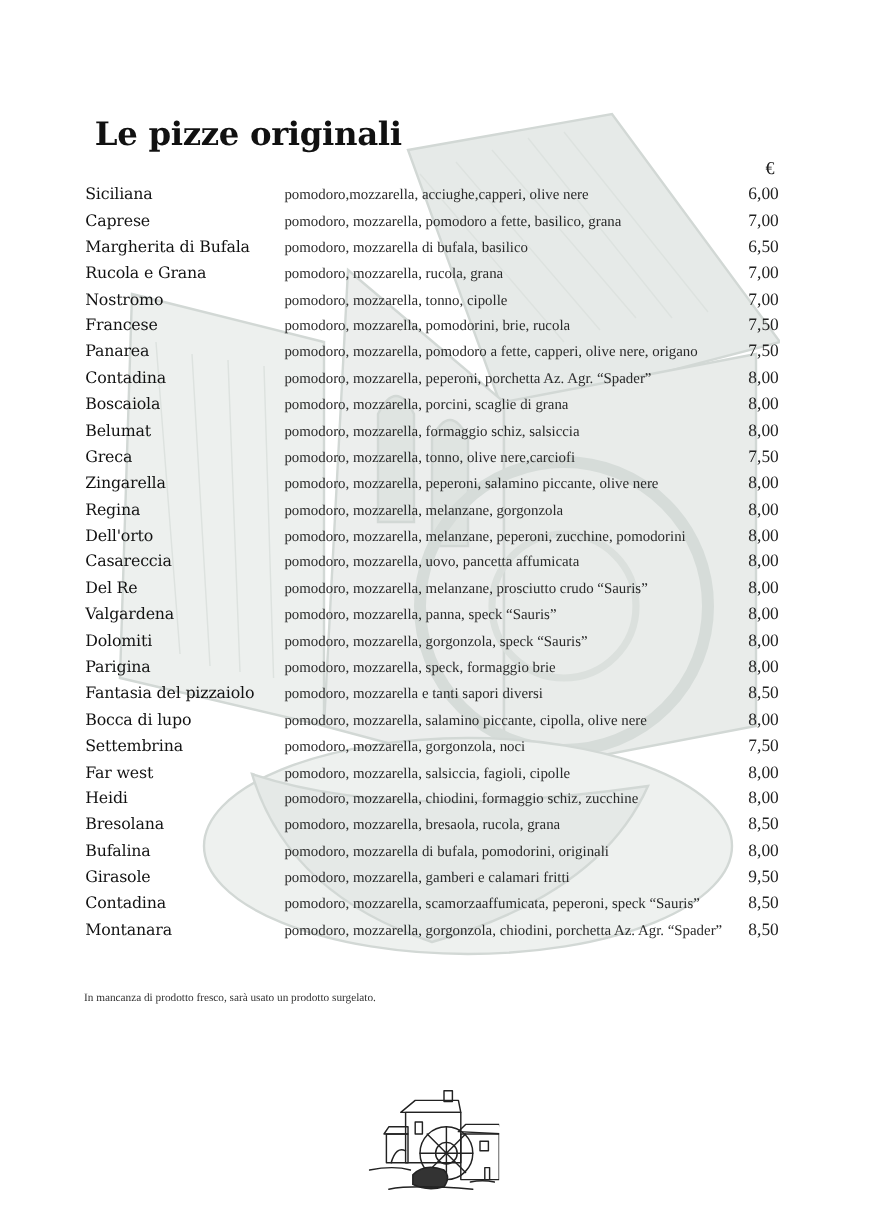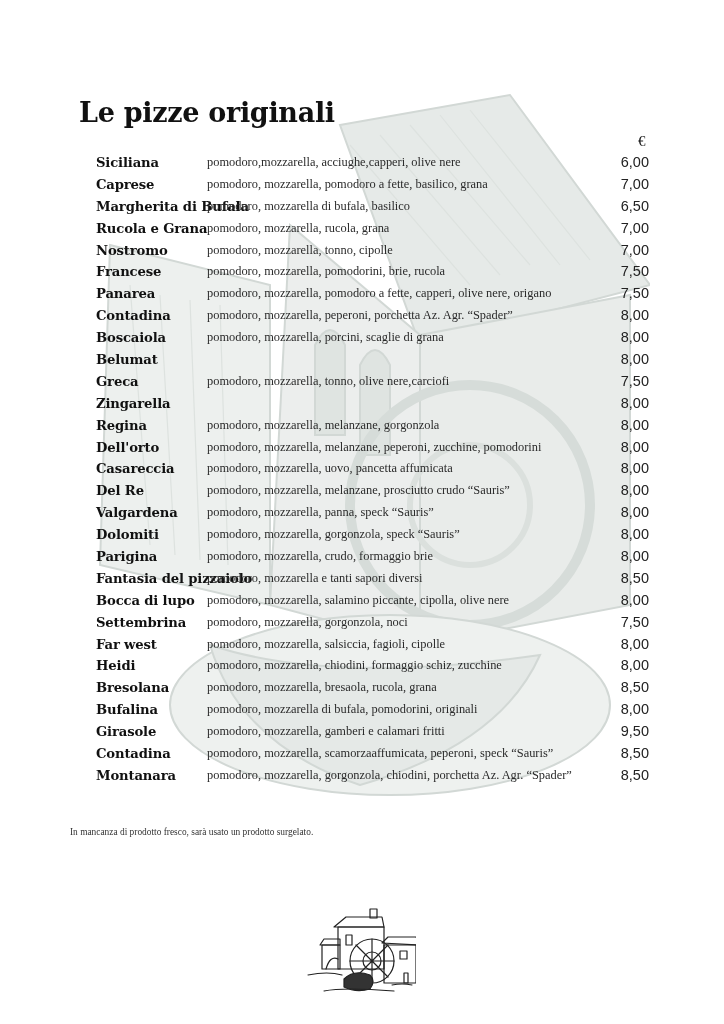--- a/index.html
+++ b/index.html
@@ -55,41 +55,40 @@
     .row {
       position: relative;
       height: 21.9px;
       white-space: nowrap;
     }
     .name {
       position: absolute;
       left: 0;
       top: 0;
       font-family: "DejaVu Serif", serif;
-      font-weight: bold;
+      font-weight: normal;
       font-size: 13.2px;
       line-height: 21.9px;
       color: #111;
       letter-spacing: -0.15px;
-      margin-left: 25px;
     }
     .desc {
       position: absolute;
-      left: 136px;
+      left: 166px;
       top: 0;
       font-family: "Liberation Serif", serif;
       font-size: 12.4px;
       line-height: 21.9px;
       color: #2a2a2a;
     }
     .price {
       position: absolute;
       right: 0;
       top: 0;
-      font-family: Liberation Sans, sans-serif;
+      font-family: Liberation Serif, serif;
       font-size: 14.5px;
       line-height: 21.9px;
       color: #222;
     }
     .note {
       position: absolute;
       left: 70px;
       top: 827px;
       font-family: "Liberation Serif", serif;
       font-size: 9.4px;
@@ -178,29 +177,31 @@
     <span class="desc">pomodoro, mozzarella, peperoni, porchetta Az. Agr. “Spader”</span>
     <span class="price">8,00</span>
   </div>
   <div class="row">
     <span class="name">Boscaiola</span>
     <span class="desc">pomodoro, mozzarella, porcini, scaglie di grana</span>
     <span class="price">8,00</span>
   </div>
   <div class="row">
     <span class="name">Belumat</span>
+    <span class="desc">pomodoro, mozzarella, formaggio schiz, salsiccia</span>
     <span class="price">8,00</span>
   </div>
   <div class="row">
     <span class="name">Greca</span>
     <span class="desc">pomodoro, mozzarella, tonno, olive nere,carciofi</span>
     <span class="price">7,50</span>
   </div>
   <div class="row">
     <span class="name">Zingarella</span>
+    <span class="desc">pomodoro, mozzarella, peperoni, salamino piccante, olive nere</span>
     <span class="price">8,00</span>
   </div>
   <div class="row">
     <span class="name">Regina</span>
     <span class="desc">pomodoro, mozzarella, melanzane, gorgonzola</span>
     <span class="price">8,00</span>
   </div>
   <div class="row">
     <span class="name">Dell'orto</span>
     <span class="desc">pomodoro, mozzarella, melanzane, peperoni, zucchine, pomodorini</span>
@@ -221,21 +222,21 @@
     <span class="desc">pomodoro, mozzarella, panna, speck “Sauris”</span>
     <span class="price">8,00</span>
   </div>
   <div class="row">
     <span class="name">Dolomiti</span>
     <span class="desc">pomodoro, mozzarella, gorgonzola, speck “Sauris”</span>
     <span class="price">8,00</span>
   </div>
   <div class="row">
     <span class="name">Parigina</span>
-    <span class="desc">pomodoro, mozzarella, crudo, formaggio brie</span>
+    <span class="desc">pomodoro, mozzarella, speck, formaggio brie</span>
     <span class="price">8,00</span>
   </div>
   <div class="row">
     <span class="name">Fantasia del pizzaiolo</span>
     <span class="desc">pomodoro, mozzarella e tanti sapori diversi</span>
     <span class="price">8,50</span>
   </div>
   <div class="row">
     <span class="name">Bocca di lupo</span>
     <span class="desc">pomodoro, mozzarella, salamino piccante, cipolla, olive nere</span>

